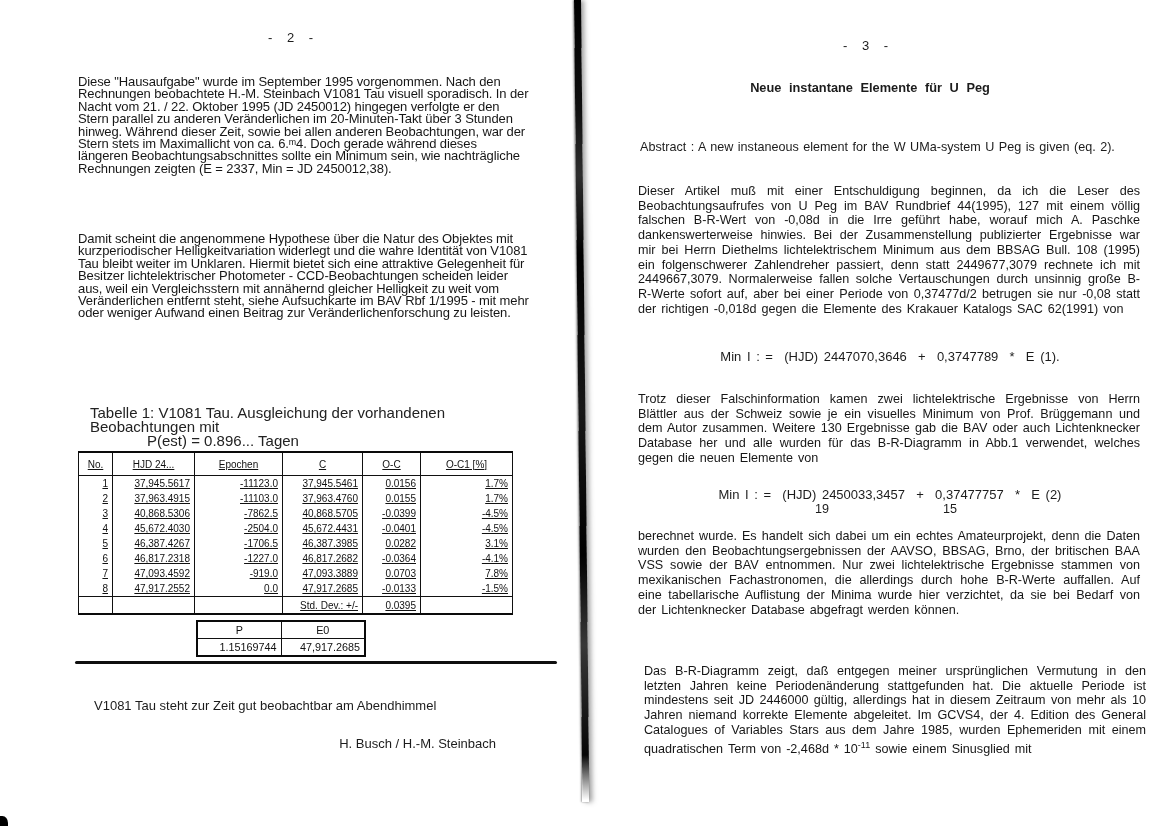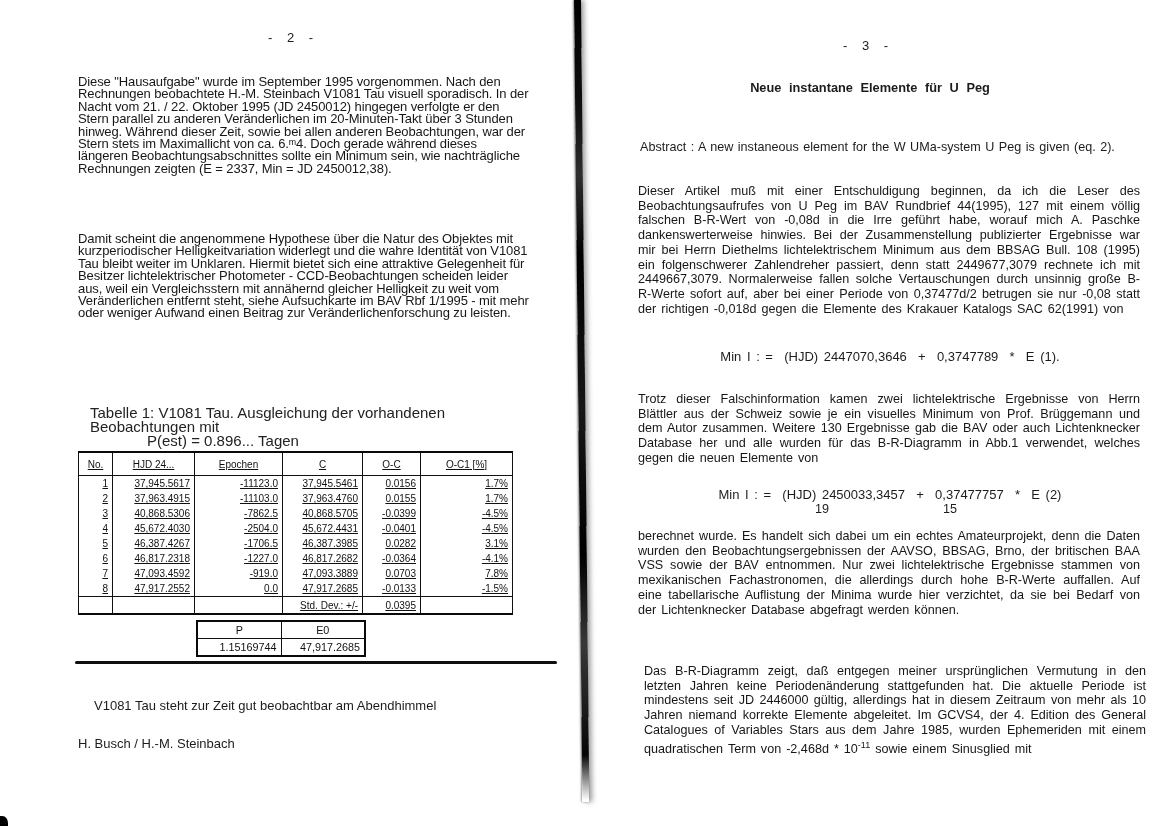--- a/index.html
+++ b/index.html
@@ -40,21 +40,21 @@
     border-collapse:collapse; table-layout:fixed; width:168px;
     font-size:10.8px; color:#111; border:2px solid #0a0a0a;
   }
   table.elements th, table.elements td { border:1px solid #111; height:16px; padding:0 4px; white-space:nowrap; }
   table.elements th { font-weight:normal; text-align:center; }
   table.elements td { text-align:right; }
 
   .bottom-rule { height:3px; background:#0f0f0f; border-radius:2px; }
 
   .closing { font-size:13px; }
-  .signature { font-size:13px; text-align:left; }
+  .signature { font-size:13px; text-align:right; }
 
   
   .title-r { font-size:12.8px; font-weight:bold; text-align:center; word-spacing:4px; }
   .abstract-r { font-size:12.6px; word-spacing:1px; }
   .para-right {
     font-size:12.6px; line-height:14.7px; text-align:justify; word-spacing:1.5px; color:#161616;
   }
   .eq { font-size:13px; white-space:pre; text-align:center; word-spacing:2px; }
   .eq-wrap { position:relative; }
   .eq-sub { position:absolute; top:15px; font-size:12.6px; }

